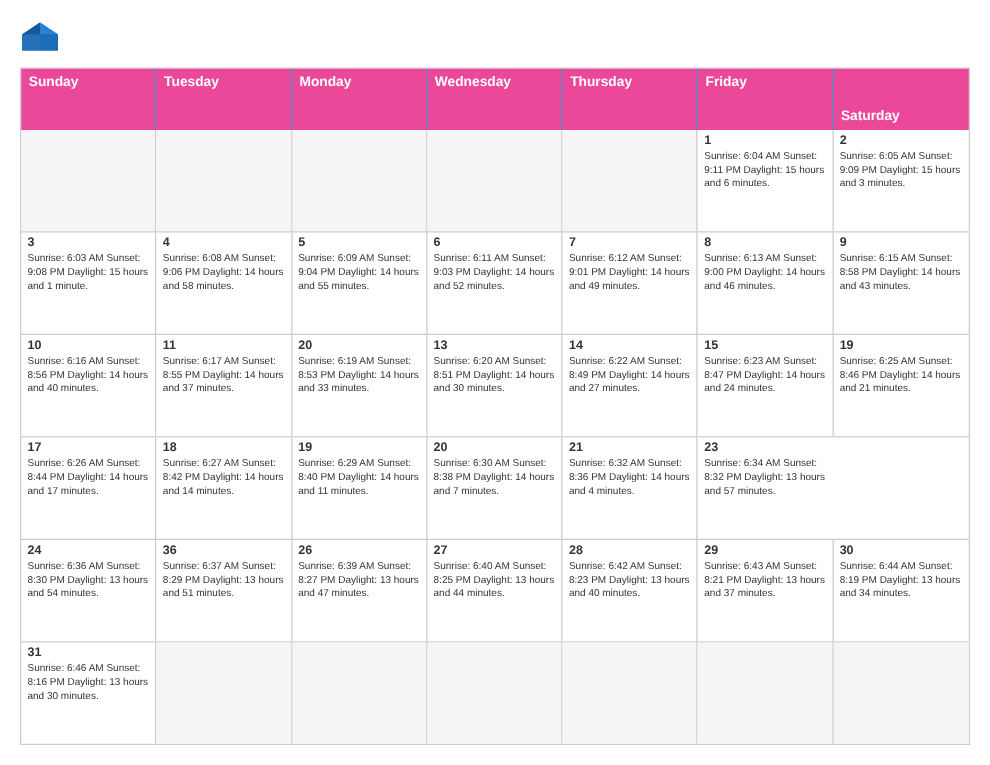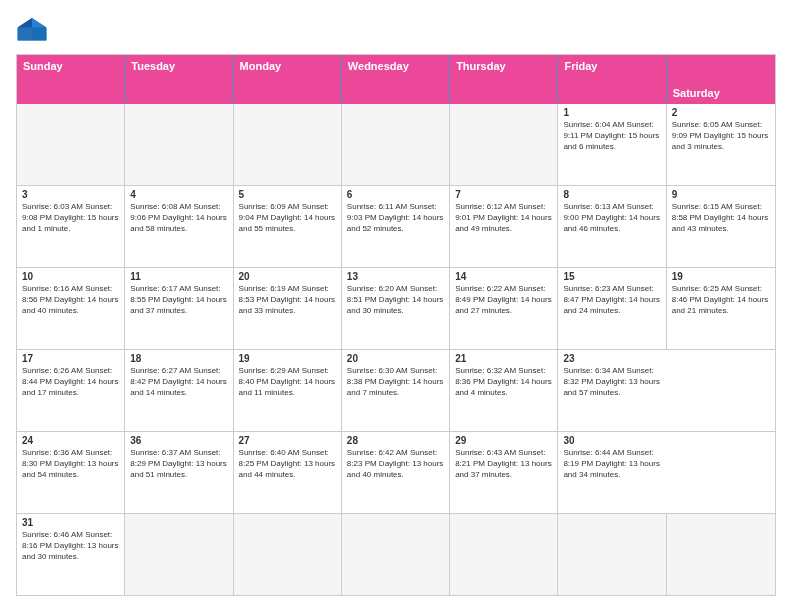--- a/index.html
+++ b/index.html
@@ -290,20 +290,26 @@
 Sunset: 8:30 PM
 Daylight: 13 hours and 54 minutes.</div>
           </div>
           <div class="cal-cell">
             <span class="day-num">36</span>
             <div class="day-info">Sunrise: 6:37 AM
 Sunset: 8:29 PM
 Daylight: 13 hours and 51 minutes.</div>
           </div>
           <div class="cal-cell">
+            <span class="day-num">26</span>
+            <div class="day-info">Sunrise: 6:39 AM
+Sunset: 8:27 PM
+Daylight: 13 hours and 47 minutes.</div>
+          </div>
+          <div class="cal-cell">
             <span class="day-num">27</span>
             <div class="day-info">Sunrise: 6:40 AM
 Sunset: 8:25 PM
 Daylight: 13 hours and 44 minutes.</div>
           </div>
           <div class="cal-cell">
             <span class="day-num">28</span>
             <div class="day-info">Sunrise: 6:42 AM
 Sunset: 8:23 PM
 Daylight: 13 hours and 40 minutes.</div>

